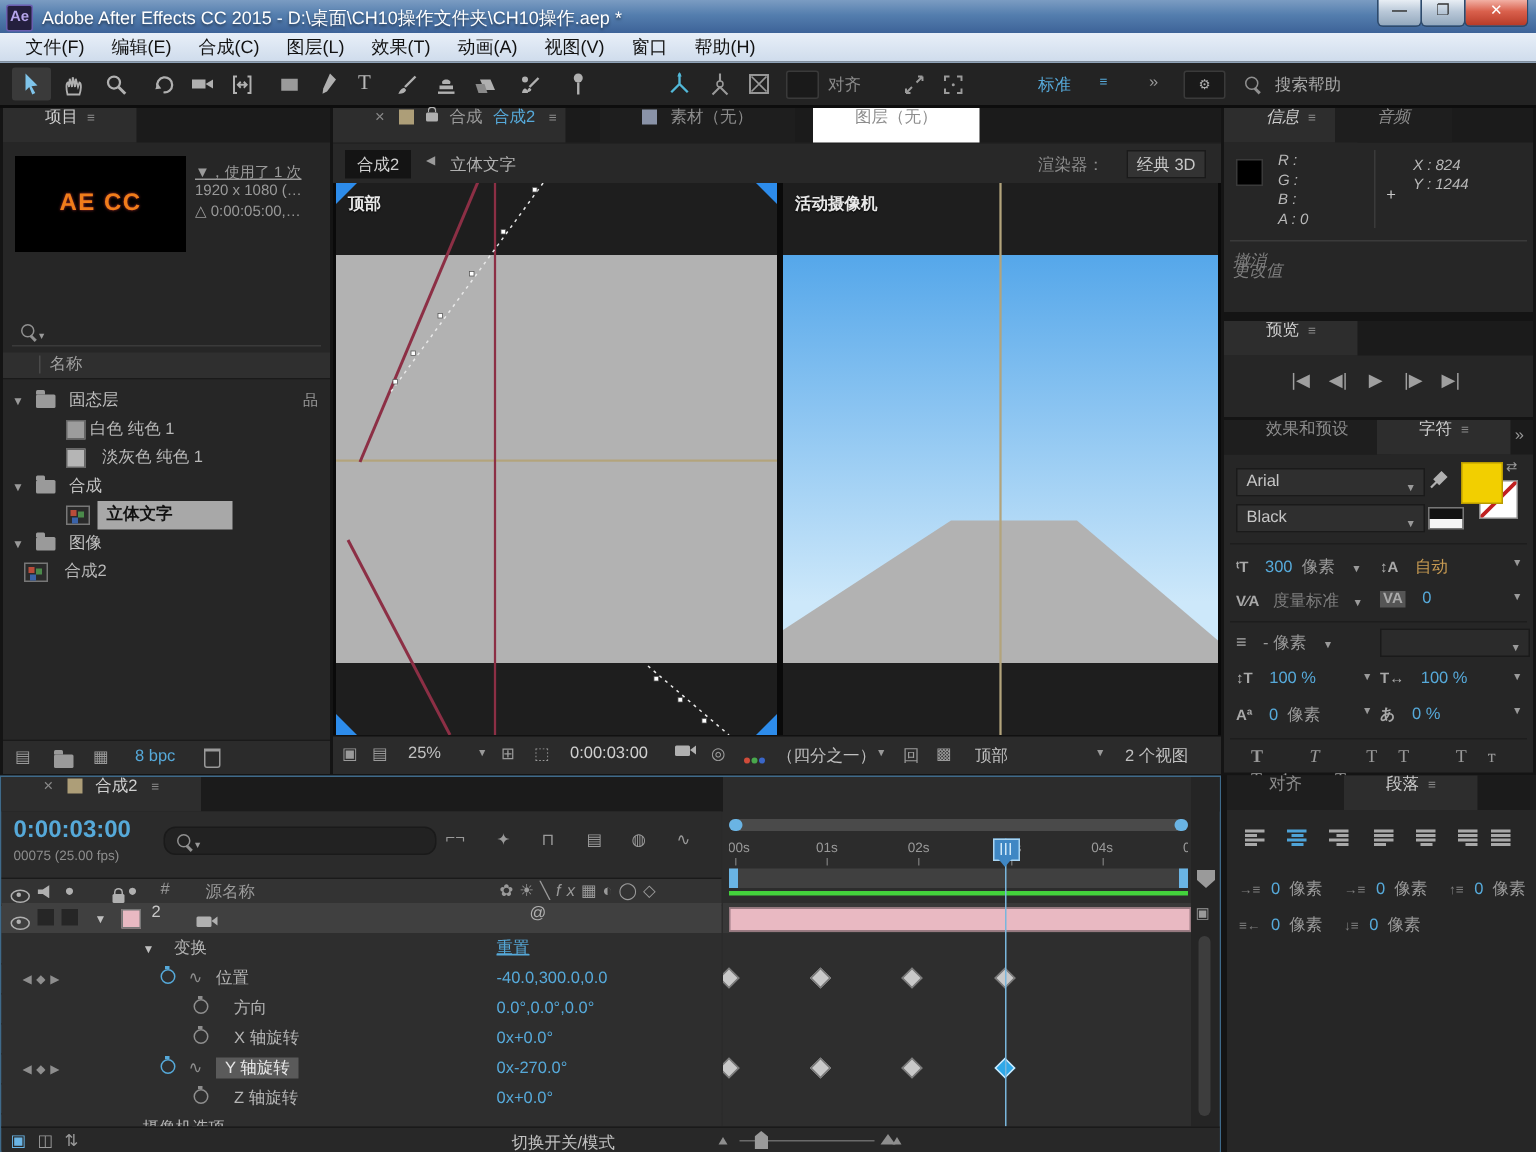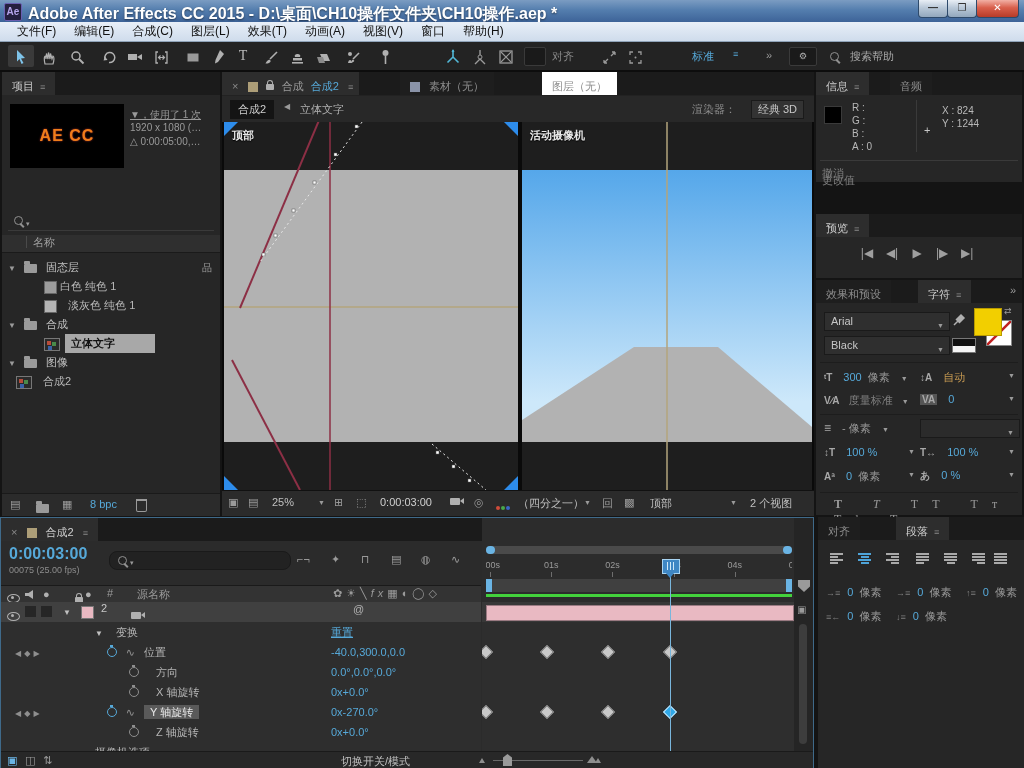--- a/index.html
+++ b/index.html
@@ -7,21 +7,21 @@
        font-family:"Liberation Sans","DejaVu Sans",sans-serif;font-size:11px;color:#b8b8b8;
        -webkit-font-smoothing:antialiased;}
   .abs{position:absolute;}
   .nosel{user-select:none;}
 
   
   #titlebar{left:0;top:0;width:1024px;height:22px;background:linear-gradient(#7b9cc2,#547eae 45%,#3d6398);
             border-bottom:1px solid #1e3a5f;color:#fff;}
   #ae-logo{left:4px;top:3px;width:16px;height:16px;background:#241f3e;border:1px solid #6a5fb0;
            color:#b4a4ea;font-size:10px;font-weight:bold;text-align:center;line-height:15px;border-radius:2px;}
-  #title-text{left:28px;top:4px;font-size:16px;text-shadow:0 1px 2px rgba(0,0,0,.5);white-space:nowrap;font-weight:bold;}
+  #title-text{left:28px;top:4px;font-size:12px;text-shadow:0 1px 2px rgba(0,0,0,.5);white-space:nowrap;}
   .winbtn{top:0;height:17px;border:1px solid #2e4a6b;border-top:none;border-radius:0 0 4px 4px;
           background:linear-gradient(#e8eef5,#b9c8d8 45%,#93a8bd);color:#333;text-align:center;
           font-size:10px;line-height:15px;font-weight:bold;}
   #btn-close{background:linear-gradient(#f2b0a4,#d9604c 45%,#b83b28);color:#fff;}
 
   
   #menubar{left:0;top:22px;width:1024px;height:20px;background:linear-gradient(#e8eff8,#cfdcec);
            border-bottom:1px solid #8fa3b8;color:#111;display:flex;align-items:center;padding-left:8px;box-sizing:border-box;}
   #menubar .mi{padding:2px 9px;font-size:12px;}
 
@@ -32,21 +32,21 @@
   .tool svg{vertical-align:middle;}
   .tb-txt{top:7px;color:#8a8a8a;}
   .tb-blue{color:#56a9d9;}
   .tb-box{top:5px;height:17px;background:#1a1a1a;border:1px solid #3a3a3a;border-radius:2px;}
   .mag{display:inline-block;width:7px;height:7px;border:1.5px solid #909090;border-radius:50%;position:relative;}
   .mag::after{content:'';position:absolute;left:6px;top:6px;width:5px;height:1.5px;background:#909090;transform:rotate(45deg);transform-origin:0 0;}
 
   
   .panel{position:absolute;background:#262626;}
   .ptabs{position:absolute;left:0;top:0;right:0;height:23px;background:#1b1b1b;}
-  .ptab{position:absolute;top:0;height:23px;line-height:29px;padding:0 10px;color:#8d8d8d;background:#232323;}
+  .ptab{position:absolute;top:0;height:23px;line-height:13px;padding:0 28px;color:#8d8d8d;background:#232323;}
   .ptab.on{background:#2d2d2d;color:#cecece;}
   .hamb{color:#8a8a8a;font-size:9px;margin-left:6px;}
   .bluetxt{color:#56a9d9;}
   .warmtxt{color:#c79a52;}
   .graytxt{color:#7e7e7e;}
   .dim{color:#9a9a9a;}
   .dd{font-size:7px;color:#9a9a9a;}
 
   
   #project{left:2px;top:72px;width:218px;height:443px;}
@@ -71,21 +71,21 @@
   #comp-crumbs{left:0;top:24px;width:592px;height:26px;background:#282828;border-bottom:1px solid #111;}
   #viewer{left:0;top:50px;width:592px;height:368px;background:#0a0a0a;}
   .view{position:absolute;top:0;height:368px;background:#1e1e1e;overflow:hidden;}
   .vlabel{position:absolute;left:8px;top:6px;color:#e8e8e8;font-size:11px;font-weight:bold;text-shadow:0 1px 1px #000;z-index:5;}
   .ctri{position:absolute;width:0;height:0;z-index:6;}
   #comp-status{left:0;top:418px;width:592px;height:25px;background:#2b2b2b;border-top:1px solid #111;white-space:nowrap;}
   .st-ic{color:#9a9a9a;}
   .rgbdots i{display:inline-block;width:4px;height:4px;border-radius:50%;margin-right:1px;}
 
   
-  #info{left:816px;top:72px;width:206px;height:110px;}
+  #info{left:816px;top:72px;width:206px;height:136px;font-style:italic;}
   #preview{left:816px;top:214px;width:206px;height:64px;}
   #charpanel{left:816px;top:280px;width:206px;height:235px;text-decoration:underline;}
   #parapanel{left:818px;top:517px;width:206px;height:251px;}
   .ival{color:#b8b8b8;font-size:10px;}
   .playbtn{display:inline-block;width:22px;text-align:center;color:#9f9f9f;font-size:12px;}
   .charic{color:#a9a9a9;font-weight:bold;font-size:10px;}
   .selbox{position:absolute;height:17px;background:#2f2f2f;border:1px solid #1a1a1a;line-height:16px;padding-left:6px;color:#c6c6c6;}
   .sep{position:absolute;left:4px;right:4px;height:1px;background:#1d1d1d;}
   .ab{position:absolute;width:17px;height:15px;top:0;padding:1px 2px;}
   .ab i{display:block;height:2px;background:#a9a9a9;margin:1px auto 1px 0;}

